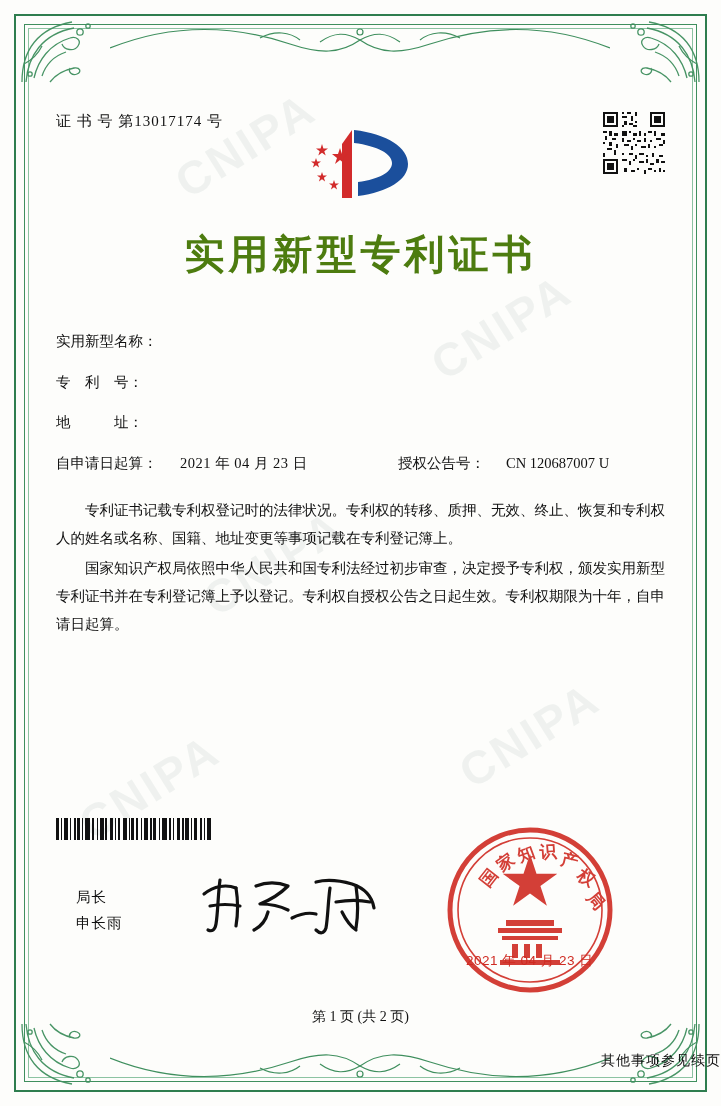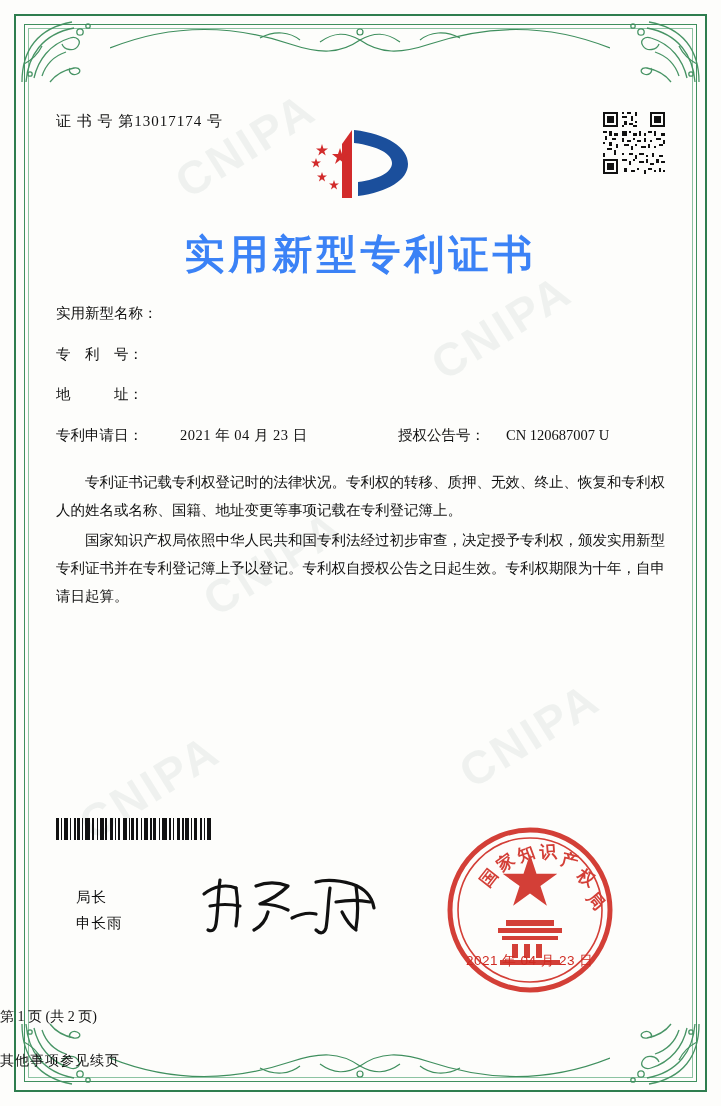--- a/index.html
+++ b/index.html
@@ -105,26 +105,26 @@
     width: 130px;
     height: 76px;
   }
 
   .title {
     margin-top: 96px;
     text-align: center;
     font-size: 40px;
     font-weight: bold;
     letter-spacing: 4px;
-    color: #3b82f6;
+    color: #4d7c0f;
     font-family: "DejaVu Serif", "Liberation Serif", serif;
   }
 
   .fields {
-    margin-top: 24px;
+    margin-top: 52px;
     font-size: 14.5px;
     line-height: 1;
     color: #111;
   }
   .field-row {
     display: flex;
     align-items: baseline;
     margin-bottom: 26px;
   }
   .field-label {
@@ -206,29 +206,29 @@
     font-size: 13.5px;
     color: #cf2b22;
     letter-spacing: .5px;
     font-family: "Liberation Sans", sans-serif;
   }
 
   .page-no {
     position: absolute;
     left: 0; right: 0;
     top: 1008px;
-    text-align: left;
+    text-align: center;
     font-size: 14px;
     color: #111;
   }
   .footer-note {
     position: absolute;
     left: 0; right: 0;
     top: 1052px;
-    text-align: left;
+    text-align: right;
     font-size: 14px;
     color: #111;
     letter-spacing: 1px;
   }
 </style>
 </head>
 <body>
 
 <div class="page">
 
@@ -416,21 +416,21 @@
       <div class="field-row">
         <div class="field-label">实用新型名称：</div>
       </div>
       <div class="field-row">
         <div class="field-label">专　利　号：</div>
       </div>
       <div class="field-row">
         <div class="field-label">地　　　址：</div>
       </div>
       <div class="field-row dual">
-        <div class="field-label">专利申请日：</div>
+        <div class="field-label">自申请日起算：</div>
         <div class="field-value">2021 年 04 月 23 日</div>
         <div class="field-label2">授权公告号：</div>
         <div class="field-value2">CN 120687007 U</div>
       </div>
     </div>
 
     <div class="paragraphs">
       <p>专利证书记载专利权登记时的法律状况。专利权的转移、质押、无效、终止、恢复和专利权人的姓名或名称、国籍、地址变更等事项记载在专利登记簿上。</p>
       <p>国家知识产权局依照中华人民共和国专利法经过初步审查，决定授予专利权，颁发实用新型专利证书并在专利登记簿上予以登记。专利权自授权公告之日起生效。专利权期限为十年，自申请日起算。</p>
     </div>

